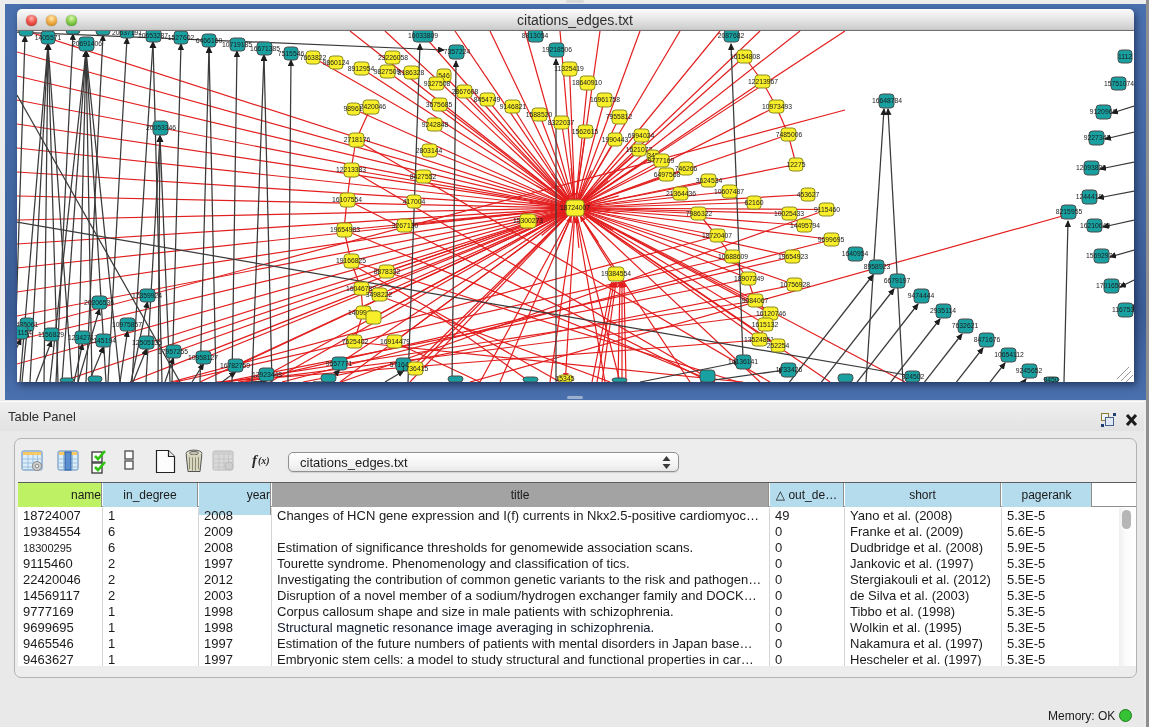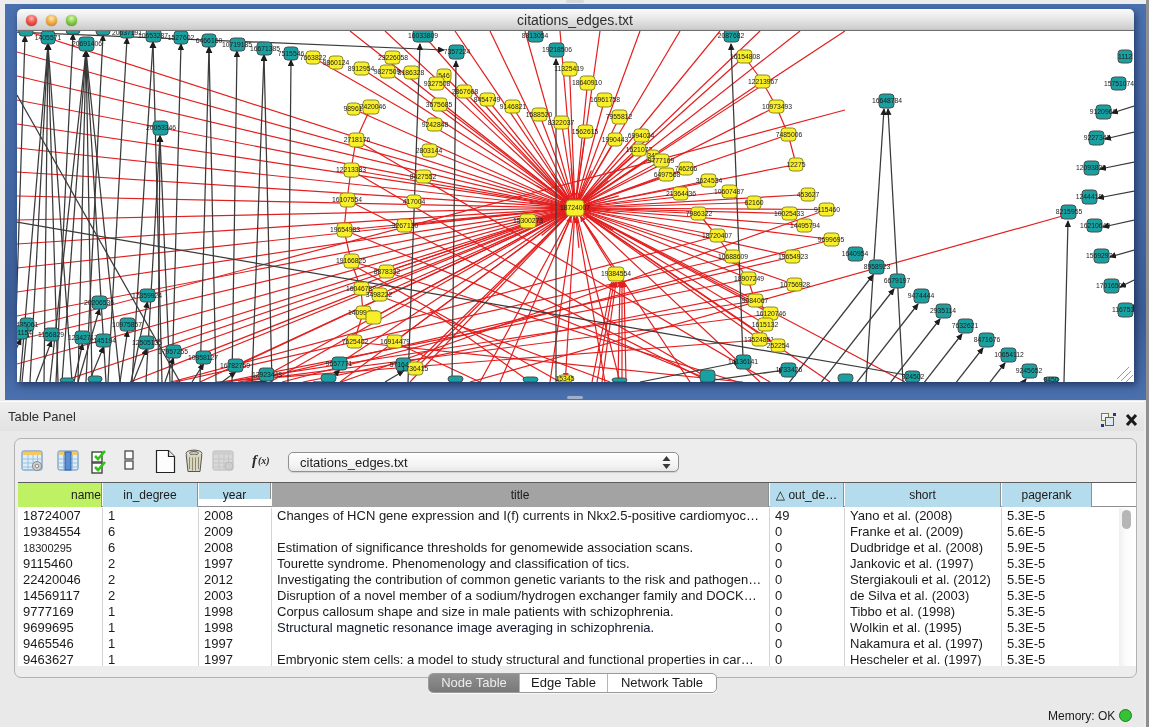--- a/index.html
+++ b/index.html
@@ -608,21 +608,21 @@
       <svg class="abs" style="left:372px;top:3px" width="12" height="14" xmlns="http://www.w3.org/2000/svg">
         <path d="M5.5 0 L9.5 5 H1.5 z" fill="#3a3a3a"></path>
           <path d="M5.5 13 L9.5 8 H1.5 z" fill="#3a3a3a"></path>
       </svg>
     </div>
 
     <div class="abs" style="left:3px;top:43px;width:1118px;height:184px;background:#fff;border-top:1px solid #5d5d5d">
       <div class="abs" style="left:0;top:0;width:1118px;height:24px;border-bottom:1px solid #8f8f8f">
           <div style="position:absolute;left:0px;top:0;width:84px;height:24px;background:#bef264;border-right:1px solid #8f8f8f;text-align:right;line-height:24px;font-size:12px;color:#1a1a1a">name</div>
           <div style="position:absolute;left:85px;top:0;width:95px;height:24px;background:#b5dcec;border-right:1px solid #8f8f8f;text-align:center;line-height:24px;font-size:12px;color:#1a1a1a">in_degree</div>
-          <div style="position:absolute;left:181px;top:0;width:72px;height:16px;background:#b5dcec;border-right:1px solid #8f8f8f;text-align:center;line-height:24px;font-size:12px;color:#1a1a1a">year</div>
+          <div style="position:absolute;left:181px;top:0;width:72px;height:32px;background:#b5dcec;border-right:1px solid #8f8f8f;text-align:right;line-height:24px;font-size:12px;color:#1a1a1a">year</div>
           <div style="position:absolute;left:254px;top:0;width:497px;height:24px;background:#a3a3a3;border-right:1px solid #8f8f8f;text-align:center;line-height:24px;font-size:12px;color:#1a1a1a">title</div>
           <div style="position:absolute;left:752px;top:0;width:74px;height:24px;background:#b5dcec;border-right:1px solid #8f8f8f;text-align:center;line-height:24px;font-size:12px;color:#1a1a1a">△ out_de…</div>
           <div style="position:absolute;left:827px;top:0;width:156px;height:24px;background:#b5dcec;border-right:1px solid #8f8f8f;text-align:center;line-height:24px;font-size:12px;color:#1a1a1a">short</div>
           <div style="position:absolute;left:984px;top:0;width:90px;height:24px;background:#b5dcec;border-right:1px solid #8f8f8f;text-align:center;line-height:24px;font-size:12px;color:#1a1a1a">pagerank</div>
         </div>
       <div class="abs" style="left:0;top:25px;width:1118px;height:158px;overflow:hidden">
           <div style="position:absolute;left:84px;top:0;width:1px;height:158px;background:#d4d4d4"></div>
           <div style="position:absolute;left:180px;top:0;width:1px;height:158px;background:#d4d4d4"></div>
           <div style="position:absolute;left:253px;top:0;width:1px;height:158px;background:#d4d4d4"></div>
           <div style="position:absolute;left:751px;top:0;width:1px;height:158px;background:#d4d4d4"></div>
@@ -679,36 +679,32 @@
           <div style="position:absolute;left:5px;top:112px;width:77px;height:16px;line-height:16px;font-size:13px;color:#1a1a1a;white-space:nowrap;overflow:hidden">9699695</div>
           <div style="position:absolute;left:90px;top:112px;width:88px;height:16px;line-height:16px;font-size:13px;color:#1a1a1a;white-space:nowrap;overflow:hidden">1</div>
           <div style="position:absolute;left:186px;top:112px;width:65px;height:16px;line-height:16px;font-size:13px;color:#1a1a1a;white-space:nowrap;overflow:hidden">1998</div>
           <div style="position:absolute;left:259px;top:112px;width:490px;height:16px;line-height:16px;font-size:13px;color:#0f172a;white-space:nowrap;overflow:hidden">Structural magnetic resonance image averaging in schizophrenia.</div>
           <div style="position:absolute;left:757px;top:112px;width:67px;height:16px;line-height:16px;font-size:13px;color:#1a1a1a;white-space:nowrap;overflow:hidden">0</div>
           <div style="position:absolute;left:832px;top:112px;width:149px;height:16px;line-height:16px;font-size:13px;color:#1a1a1a;white-space:nowrap;overflow:hidden">Wolkin et al. (1995)</div>
           <div style="position:absolute;left:989px;top:112px;width:83px;height:16px;line-height:16px;font-size:13px;color:#1a1a1a;white-space:nowrap;overflow:hidden">5.3E-5</div>
           <div style="position:absolute;left:5px;top:128px;width:77px;height:16px;line-height:16px;font-size:13px;color:#1a1a1a;white-space:nowrap;overflow:hidden">9465546</div>
           <div style="position:absolute;left:90px;top:128px;width:88px;height:16px;line-height:16px;font-size:13px;color:#1a1a1a;white-space:nowrap;overflow:hidden">1</div>
           <div style="position:absolute;left:186px;top:128px;width:65px;height:16px;line-height:16px;font-size:13px;color:#1a1a1a;white-space:nowrap;overflow:hidden">1997</div>
+          <div style="position:absolute;left:259px;top:128px;width:490px;height:16px;line-height:16px;font-size:13px;color:#1a1a1a;white-space:nowrap;overflow:hidden">Estimation of the future numbers of patients with mental disorders in Japan base…</div>
           <div style="position:absolute;left:757px;top:128px;width:67px;height:16px;line-height:16px;font-size:13px;color:#1a1a1a;white-space:nowrap;overflow:hidden">0</div>
           <div style="position:absolute;left:832px;top:128px;width:149px;height:16px;line-height:16px;font-size:13px;color:#1a1a1a;white-space:nowrap;overflow:hidden">Nakamura et al. (1997)</div>
           <div style="position:absolute;left:989px;top:128px;width:83px;height:16px;line-height:16px;font-size:13px;color:#1a1a1a;white-space:nowrap;overflow:hidden">5.3E-5</div>
           <div style="position:absolute;left:5px;top:144px;width:77px;height:16px;line-height:16px;font-size:13px;color:#1a1a1a;white-space:nowrap;overflow:hidden">9463627</div>
           <div style="position:absolute;left:90px;top:144px;width:88px;height:16px;line-height:16px;font-size:13px;color:#1a1a1a;white-space:nowrap;overflow:hidden">1</div>
           <div style="position:absolute;left:186px;top:144px;width:65px;height:16px;line-height:16px;font-size:13px;color:#1a1a1a;white-space:nowrap;overflow:hidden">1997</div>
           <div style="position:absolute;left:259px;top:144px;width:490px;height:16px;line-height:16px;font-size:13px;color:#1a1a1a;white-space:nowrap;overflow:hidden">Embryonic stem cells: a model to study structural and functional properties in car…</div>
           <div style="position:absolute;left:757px;top:144px;width:67px;height:16px;line-height:16px;font-size:13px;color:#1a1a1a;white-space:nowrap;overflow:hidden">0</div>
           <div style="position:absolute;left:832px;top:144px;width:149px;height:16px;line-height:16px;font-size:13px;color:#1a1a1a;white-space:nowrap;overflow:hidden">Hescheler et al. (1997)</div>
           <div style="position:absolute;left:989px;top:144px;width:83px;height:16px;line-height:16px;font-size:13px;color:#1a1a1a;white-space:nowrap;overflow:hidden">5.3E-5</div>
         </div>
 
       <div class="abs" style="left:1101px;top:25px;width:16px;height:158px;background:linear-gradient(90deg,#efefef,#fbfbfb 40%,#ffffff)"></div>
       <div class="abs" style="left:1104px;top:27px;width:9px;height:19px;border-radius:4.5px;background:#b6b6b6"></div>
     </div>
   </div>
 
-  <div class="abs" style="left:428px;top:273px;height:20px;border:1px solid #9a9a9a;border-radius:5px;background:#fff;box-shadow:0 1px 0 rgba(255,255,255,.7)">
-    <div style="float:left;width:90px;height:18px;background:linear-gradient(180deg,#909090,#787878);color:#ececec;font-size:13px;text-align:center;line-height:18px;border-radius:4px 0 0 4px">Node Table</div>
-    <div style="float:left;width:89px;height:18px;color:#1a1a1a;font-size:13px;text-align:center;line-height:18px;border-right:1px solid #b5b5b5;border-left:1px solid #b5b5b5">Edge Table</div>
-    <div style="float:left;width:108px;height:18px;color:#1a1a1a;font-size:13px;text-align:center;line-height:18px">Network Table</div>
-  </div>
   <div class="abs" style="left:1048px;top:309px;font-size:12px;color:#1a1a1a">Memory: OK</div>
   <div class="abs" style="left:1119px;top:309px;width:13px;height:13px;border-radius:50%;background:#35c335;border:1px solid #1d7a1d"></div>
 </div>
 </body></html>

